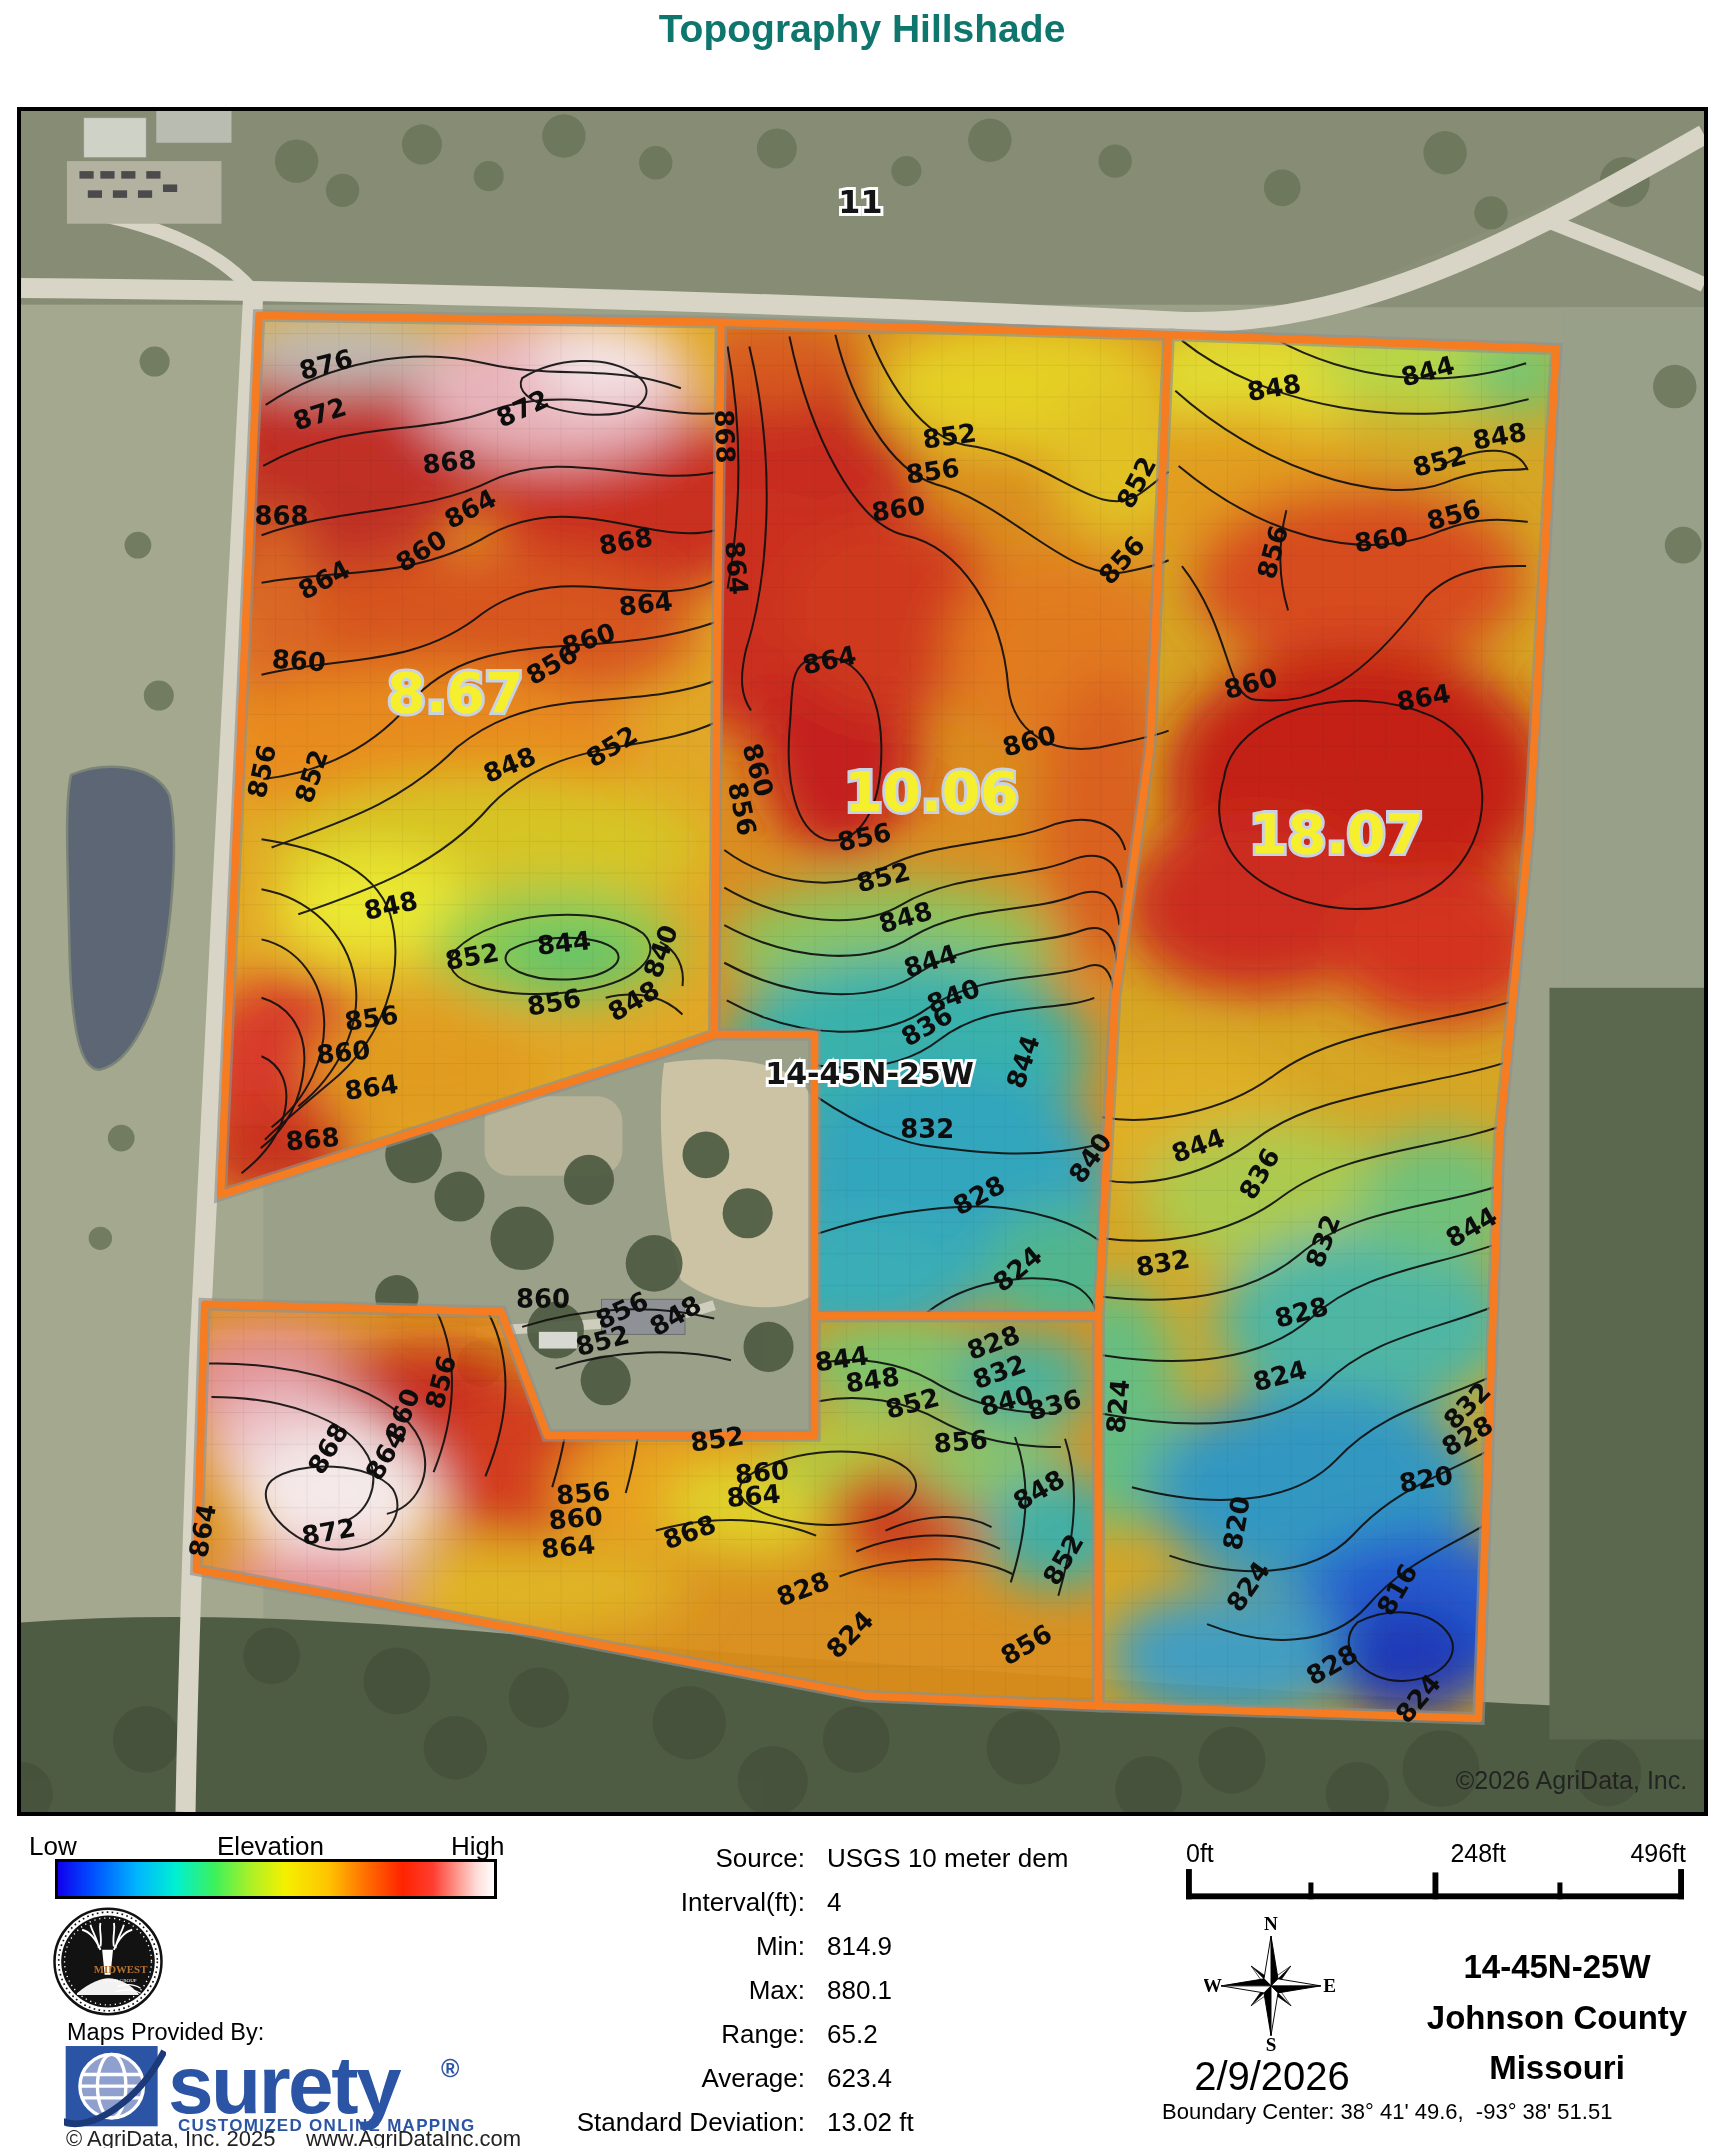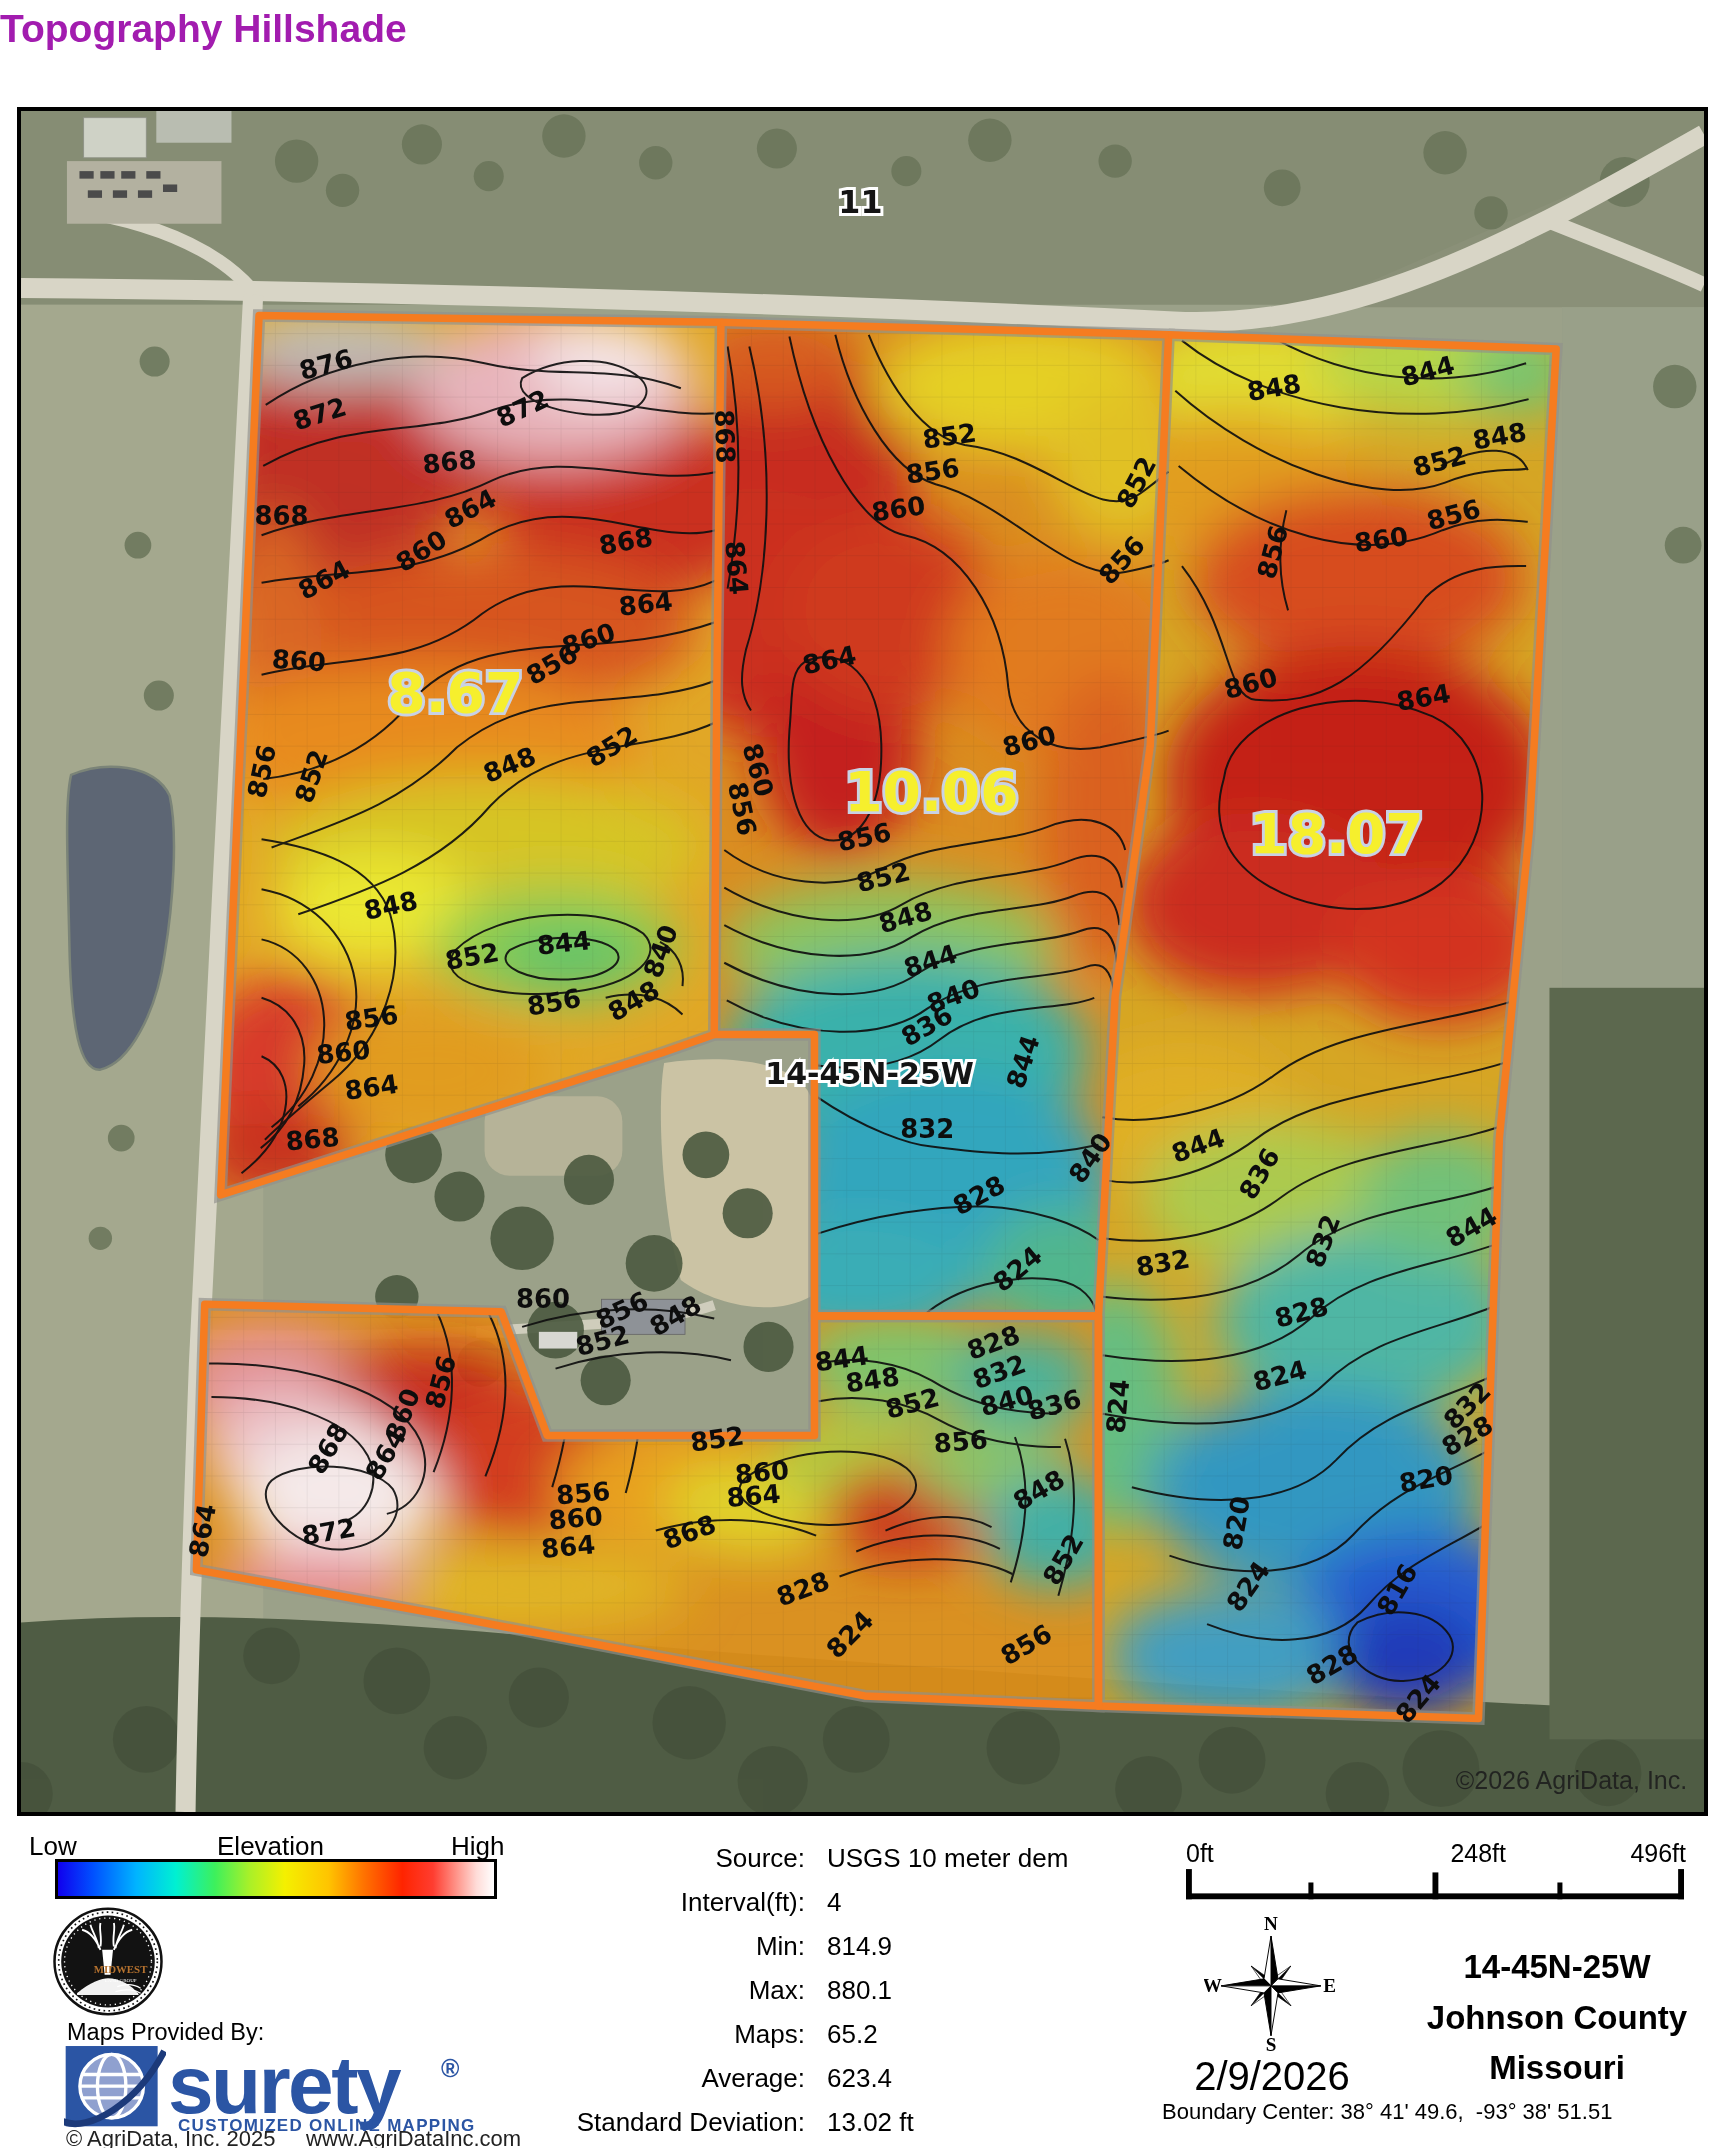--- a/index.html
+++ b/index.html
@@ -1,18 +1,18 @@
 <!DOCTYPE html>
 <html style="font-size:13.4px"><head>
 <meta charset="utf-8">
 <style>
   html,body{margin:0;padding:0;background:#fff;}
   body{width:1724px;height:2148px;position:relative;font-family:"Liberation Sans",sans-serif;overflow:hidden;}
   .abs{position:absolute;}
-  #page-title{top:6.7px;left:0;width:1724px;font-size:39px;font-weight:bold;color:#a21caf;}
+  #page-title{top:6.7px;left:0;width:1724px;text-align:center;font-size:39px;font-weight:bold;color:#0f766e;}
   #map-frame{left:17px;top:107px;width:1691px;height:1709px;border:4.2px solid #000;box-sizing:border-box;background:#9ba189;}
   #map-frame svg{display:block;width:100%;height:100%;}
   .clabel{font-family:"DejaVu Sans",sans-serif;font-weight:bold;font-size:31px;fill:#0d0d0d;text-anchor:middle;}
   .plabel{font-family:"DejaVu Sans",sans-serif;font-weight:bold;font-size:66px;fill:#f6ef2d;stroke:#c9d2e4;stroke-width:7px;paint-order:stroke;text-anchor:middle;}
   .wlabel{font-family:"DejaVu Sans",sans-serif;font-weight:bold;fill:#141414;stroke:#ffffff;stroke-width:7px;paint-order:stroke;text-anchor:middle;}
   .contour{fill:none;stroke:#101010;stroke-width:2.4;opacity:.92;}
   .legend-txt{font-size:26px;color:#000;}
   #grad-bar{left:55px;top:1859px;width:442px;height:40px;border:3.4px solid #000;box-sizing:border-box;}
   .srow{display:flex;height:44px;align-items:center;}
   .slabel{width:302px;text-align:right;font-size:26px;color:#000;}
@@ -500,21 +500,21 @@
     </div>
   <div class="srow">
       <span class="slabel">Min:</span>
       <span class="sval">814.9</span>
     </div>
   <div class="srow">
       <span class="slabel">Max:</span>
       <span class="sval">880.1</span>
     </div>
   <div class="srow">
-      <span class="slabel">Maps:</span>
+      <span class="slabel">Range:</span>
       <span class="sval">65.2</span>
     </div>
   <div class="srow">
       <span class="slabel">Average:</span>
       <span class="sval">623.4</span>
     </div>
   <div class="srow">
       <span class="slabel">Standard Deviation:</span>
       <span class="sval">13.02 ft</span>
     </div>

